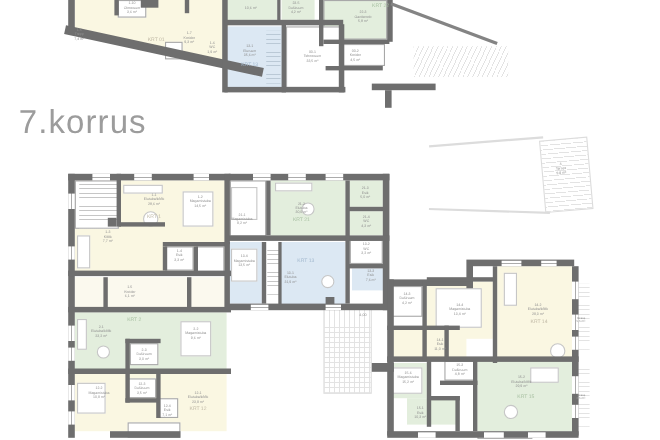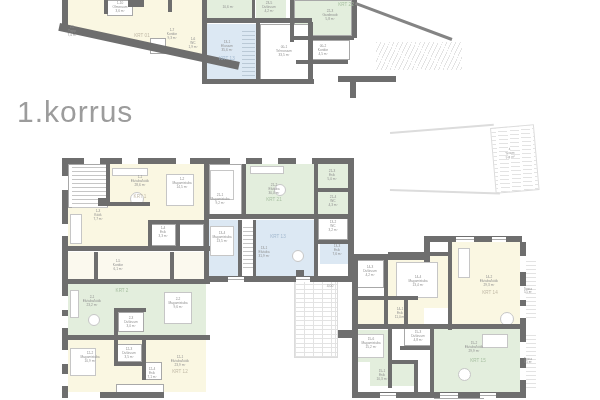--- a/index.html
+++ b/index.html
@@ -299,14 +299,14 @@
 Elutuba/köök
 29,9 m²</div>
       <div class="lbl" style="left: 478px; top: 358px; font-size: 4.6px; color: rgb(168, 192, 162);">KRT 15</div>
       <div class="lbl" style="left: 528px; top: 358px; font-size: 2.8px; color: rgb(143, 143, 143);">Terass
 8,5 m²</div>
       <div class="lbl" style="left: 330px; top: 284px; font-size: 3.4px; color: rgb(144, 144, 144);">4,00</div>
       <div class="lbl" style="left: 510px; top: 148px; font-size: 3.2px; color: rgb(143, 143, 143); transform: translateX(-50%) rotate(-5deg);">4
 Terass
 9,8 m²</div>
     </div>
-  <div id="floor-title" style="color: rgb(156, 156, 156);">1.korrus</div>
+  <div id="floor-title" style="color: rgb(156, 156, 156);">7.korrus</div>
 </div>
 
 </body></html>

